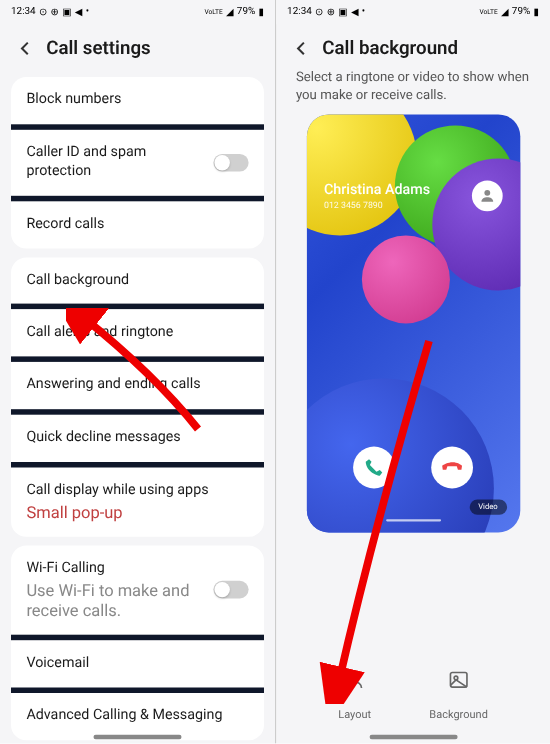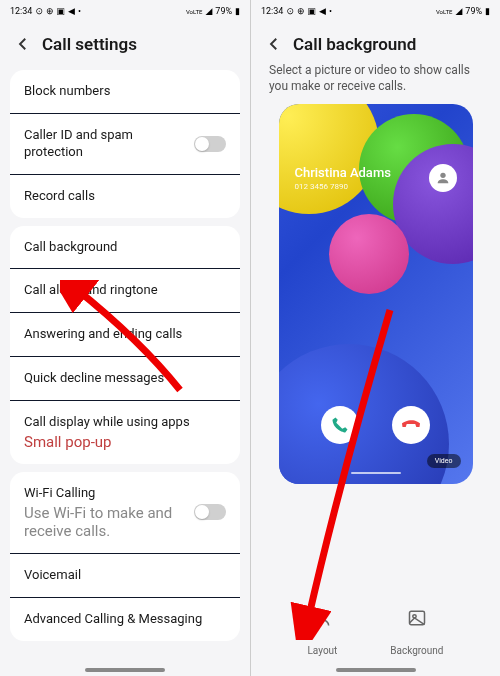--- a/index.html
+++ b/index.html
@@ -50,21 +50,21 @@
       line-height: 1.35;
     }
     .card {
       background: #fff;
       border-radius: 14px;
       margin: 8px 10px;
       overflow: hidden;
     }
     .row {
       padding: 13px 14px;
-      border-bottom: 1px solid #0f172a;
+      border-bottom: 5px solid #0f172a;
       display: flex;
       align-items: center;
       justify-content: space-between;
     }
     .row:last-child { border-bottom: none; }
     .row-text {
       font-size: 13px;
       color: #1a1a1a;
       line-height: 1.3;
     }
@@ -308,21 +308,21 @@
     </div>
   </div>
 
   <div class="header">
     <svg class="back-icon" viewBox="0 0 24 24" fill="none" stroke="#333" stroke-width="2.5">
         <path d="M15 5l-7 7 7 7"></path>
       </svg>
     <div class="header-title">Call background</div>
   </div>
 
-  <div class="subtitle">Select a picture or video to show calls you make or receive calls.</div>
+  <div class="subtitle">Select a ringtone or video to show when you make or receive calls.</div>
 
   <div class="preview-container">
     <div class="balloon b-yellow"></div>
     <div class="balloon b-green"></div>
     <div class="balloon b-purple"></div>
     <div class="balloon b-pink"></div>
     <div class="balloon b-blue"></div>
     <div class="caller-info">
       <div class="caller-text">
         <div class="caller-name">Christina Adams</div>

